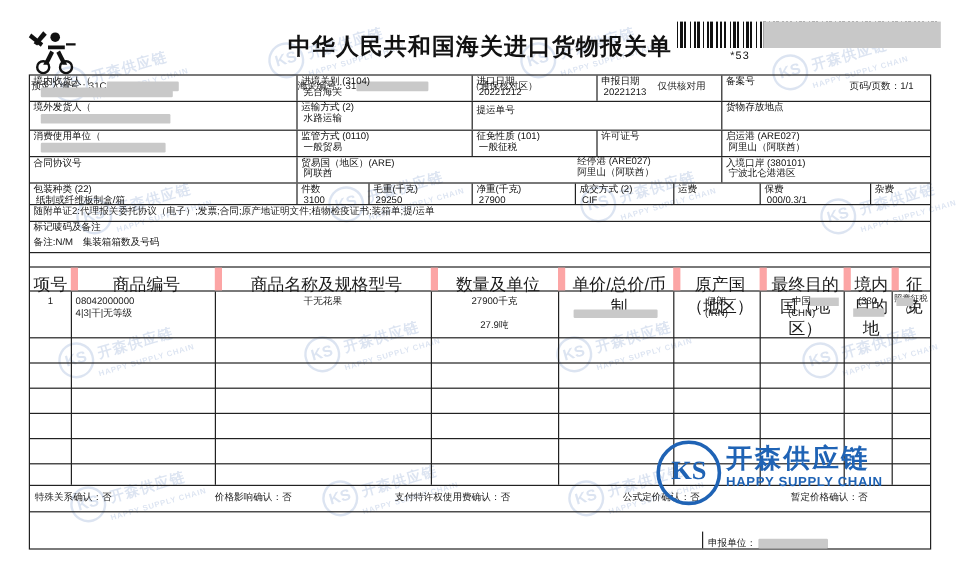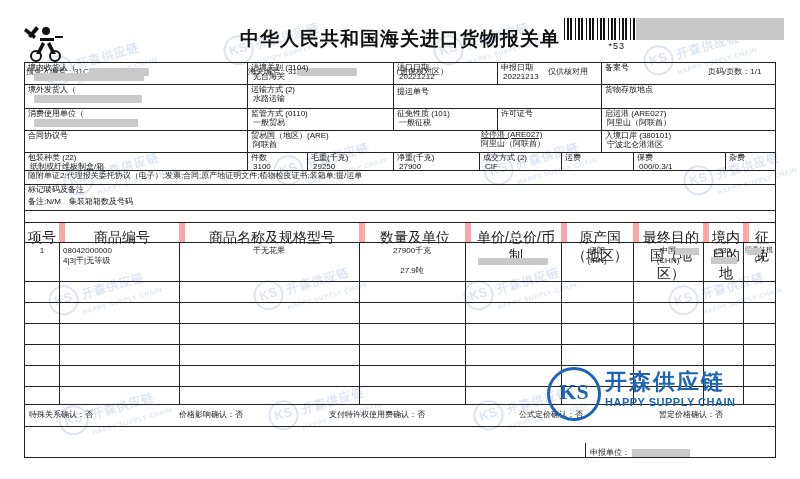--- a/index.html
+++ b/index.html
@@ -437,21 +437,21 @@
       <div class="cell vl" style="left:608px;width:92px;">
         <span class="lbl">保费</span>
         <span class="val">000/0.3/1</span>
       </div>
       <div class="cell vl" style="left:700px;width:50px;">
         <span class="lbl">杂费</span>
         <span class="val"></span>
       </div>
     </div>
 
-    <div style="position:absolute;left:456px;top:66px;font-size:8px;text-decoration:underline;">
+    <div style="position:absolute;left:456px;top:66px;font-size:8px;">
       <span>经停港 (ARE027)</span>
     </div>
     <div style="position:absolute;left:456px;top:75px;font-size:8px;">阿里山（阿联酋）</div>
 
     <div class="row" style="height:14px">
       <div class="cell" style="left:0;width:750px;border-bottom:none">随附单证2:代理报关委托协议（电子）;发票;合同;原产地证明文件;植物检疫证书;装箱单;提/运单</div>
     </div>
 
     <div class="row" style="height:26px">
       <div class="cell" style="left:0;width:750px;">

